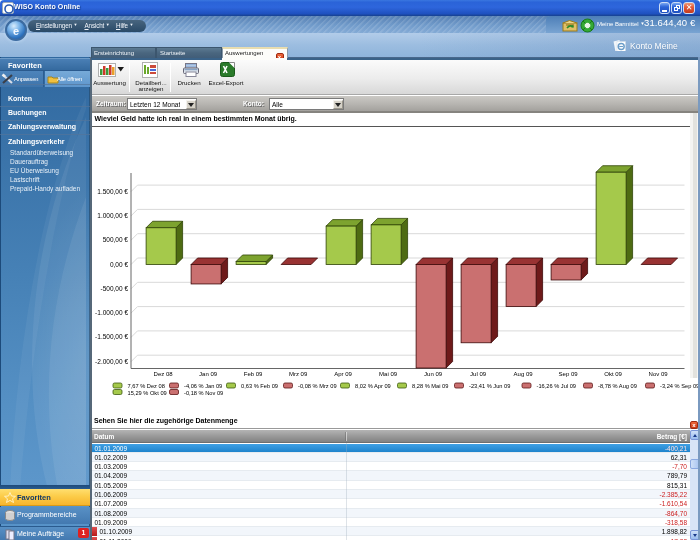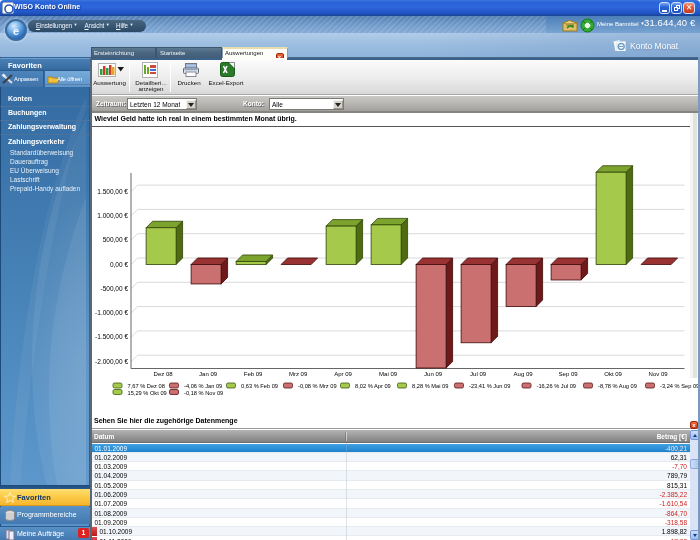--- a/index.html
+++ b/index.html
@@ -159,21 +159,21 @@
       <path d="M3 3 L5.5 5.5 M12 3 L9.5 5.5 M3 12 L5.5 9.5 M12 12 L9.5 9.5" stroke="#1a7a1a" stroke-width="1"></path>
     </svg>
   <div class="abs" id="ballabel">Meine Barmittel <span style="font-size:4.5px;position:relative;top:-1px;">▼</span></div>
   <div class="abs" id="balval">31.644,40 €</div>
   <svg class="abs" id="kologo" width="16" height="14">
       <path d="M1.5 2.5 L7.5 1 L9.5 11.5 L3.5 13 Z" fill="#f2f6fa"></path>
       <rect x="5" y="2.5" width="8.5" height="10.5" fill="#ffffff" stroke="#d0dce8" stroke-width="0.5"></rect>
       <circle cx="9.2" cy="7.5" r="3" fill="none" stroke="#6a9cc8" stroke-width="1.4"></circle>
       <path d="M7.2 7.5 L11.2 7.5" stroke="#6a9cc8" stroke-width="1.1"></path>
     </svg>
-  <div class="abs" id="kotext">Konto Monat</div>
+  <div class="abs" id="kotext">Konto Meine</div>
 
   <div class="abs" id="sidebar"></div>
   <div class="abs" style="left:0;top:57px;width:89.5px;height:483px;background:radial-gradient(ellipse 120% 60% at 110% 62%,rgba(255,255,255,0.12),rgba(255,255,255,0) 60%);"></div>
   <svg class="abs" style="left:0;top:57px;" width="89" height="483">
     <path d="M86 60 C30 180 18 320 48 433 L86 433 Z" fill="rgba(255,255,255,0.07)"></path>
     <path d="M86 140 C48 240 40 340 58 433 L86 433 Z" fill="rgba(255,255,255,0.07)"></path>
     <path d="M86 52 C55 140 30 300 20 433 L10 433 C16 300 40 140 86 40 Z" fill="rgba(255,255,255,0.05)"></path>
   </svg>
   <div class="abs" id="sbhead">
       <span>Favoriten</span>

